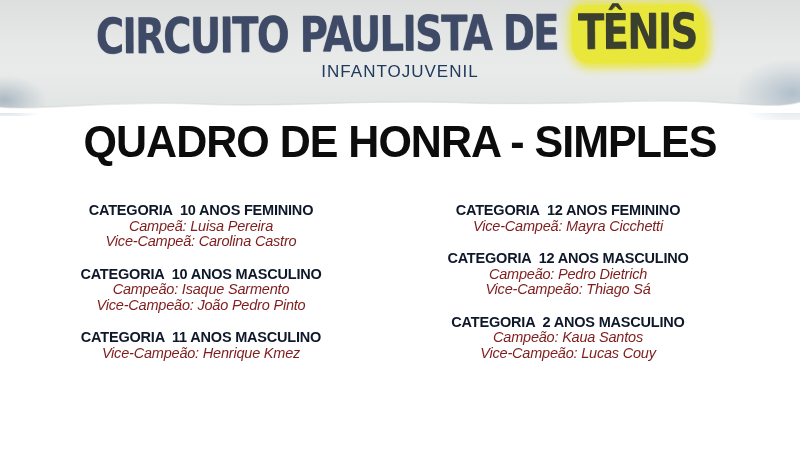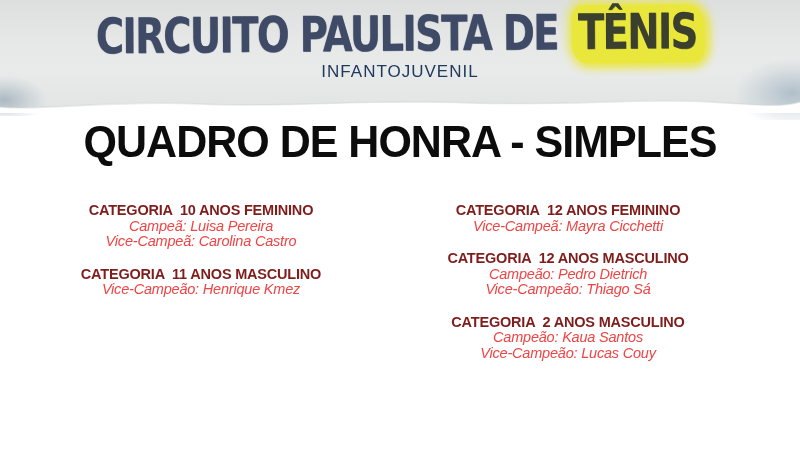--- a/index.html
+++ b/index.html
@@ -117,30 +117,30 @@
   .col-right { left: 423px; }
 
   .category-block { margin-bottom: 17px; }
 
   .category-title {
     font-family: "Liberation Sans", sans-serif;
     font-weight: bold;
     font-size: 14.5px;
     line-height: 15.5px;
     letter-spacing: -0.2px;
-    color: #7f1d1d;
+    color: #0f172a;
     white-space: pre-wrap;
   }
   .result-line {
     font-family: "Liberation Sans", sans-serif;
     font-style: italic;
     font-size: 14.5px;
     line-height: 15.5px;
     letter-spacing: -0.2px;
-    color: #ef4444;
+    color: #7f1d1d;
   }
 </style>
 </head>
 <body>
 
 <div class="slide">
 
   <div class="header-band">
     <div class="logo-wrap">
       <div class="logo-main"><span>CIRCUITO PAULISTA DE</span> <span class="logo-highlight">TÊNIS</span></div>
@@ -158,20 +158,25 @@
 
   <div class="columns">
 
     <div class="col col-left">
       <div class="category-block">
         <div class="category-title">CATEGORIA  10 ANOS FEMININO</div>
         <div class="result-line">Campeã: Luisa Pereira</div>
         <div class="result-line">Vice-Campeã: Carolina Castro</div>
       </div>
       <div class="category-block">
+        <div class="category-title">CATEGORIA  10 ANOS MASCULINO</div>
+        <div class="result-line">Campeão: Isaque Sarmento</div>
+        <div class="result-line">Vice-Campeão: João Pedro Pinto</div>
+      </div>
+      <div class="category-block">
         <div class="category-title">CATEGORIA  11 ANOS MASCULINO</div>
         <div class="result-line">Vice-Campeão: Henrique Kmez</div>
       </div>
     </div>
 
     <div class="col col-right">
       <div class="category-block">
         <div class="category-title">CATEGORIA  12 ANOS FEMININO</div>
         <div class="result-line">Vice-Campeã: Mayra Cicchetti</div>
       </div>

